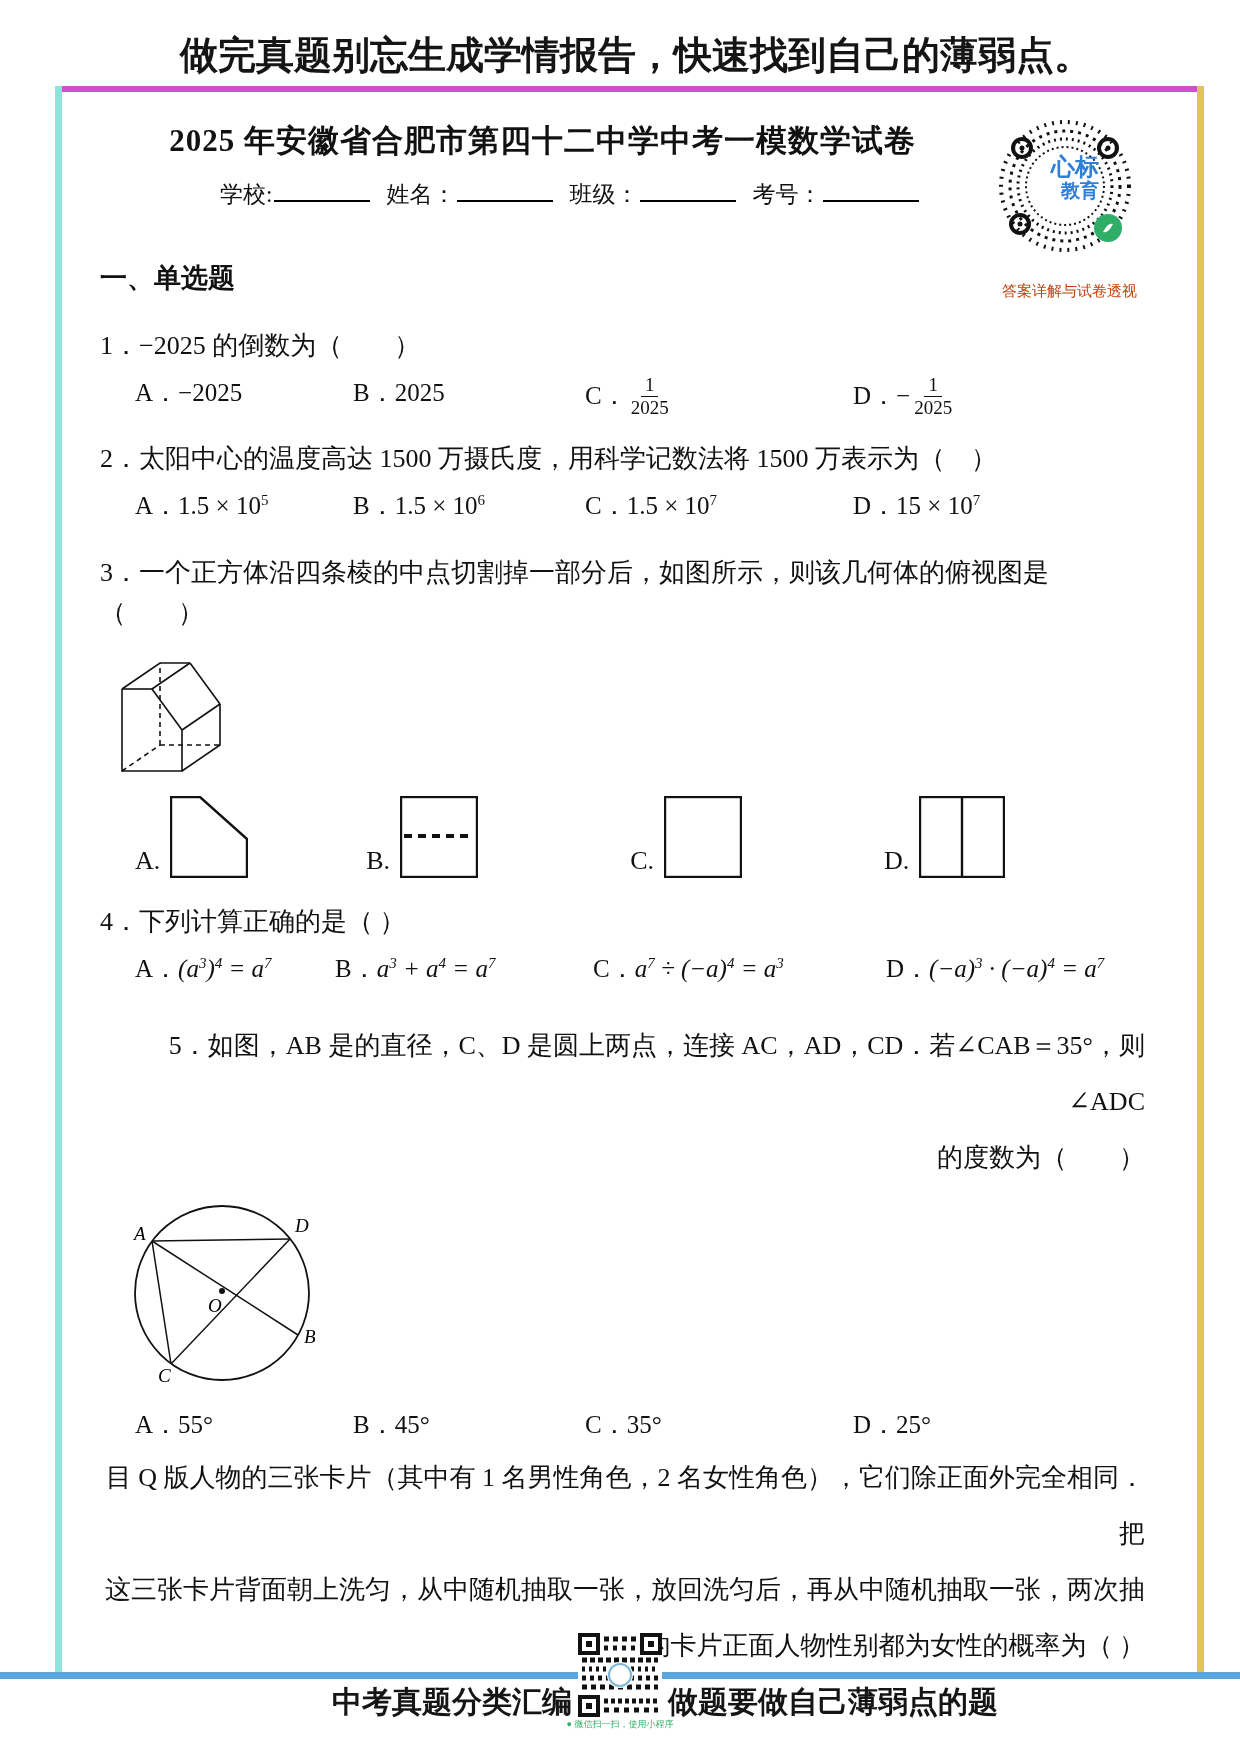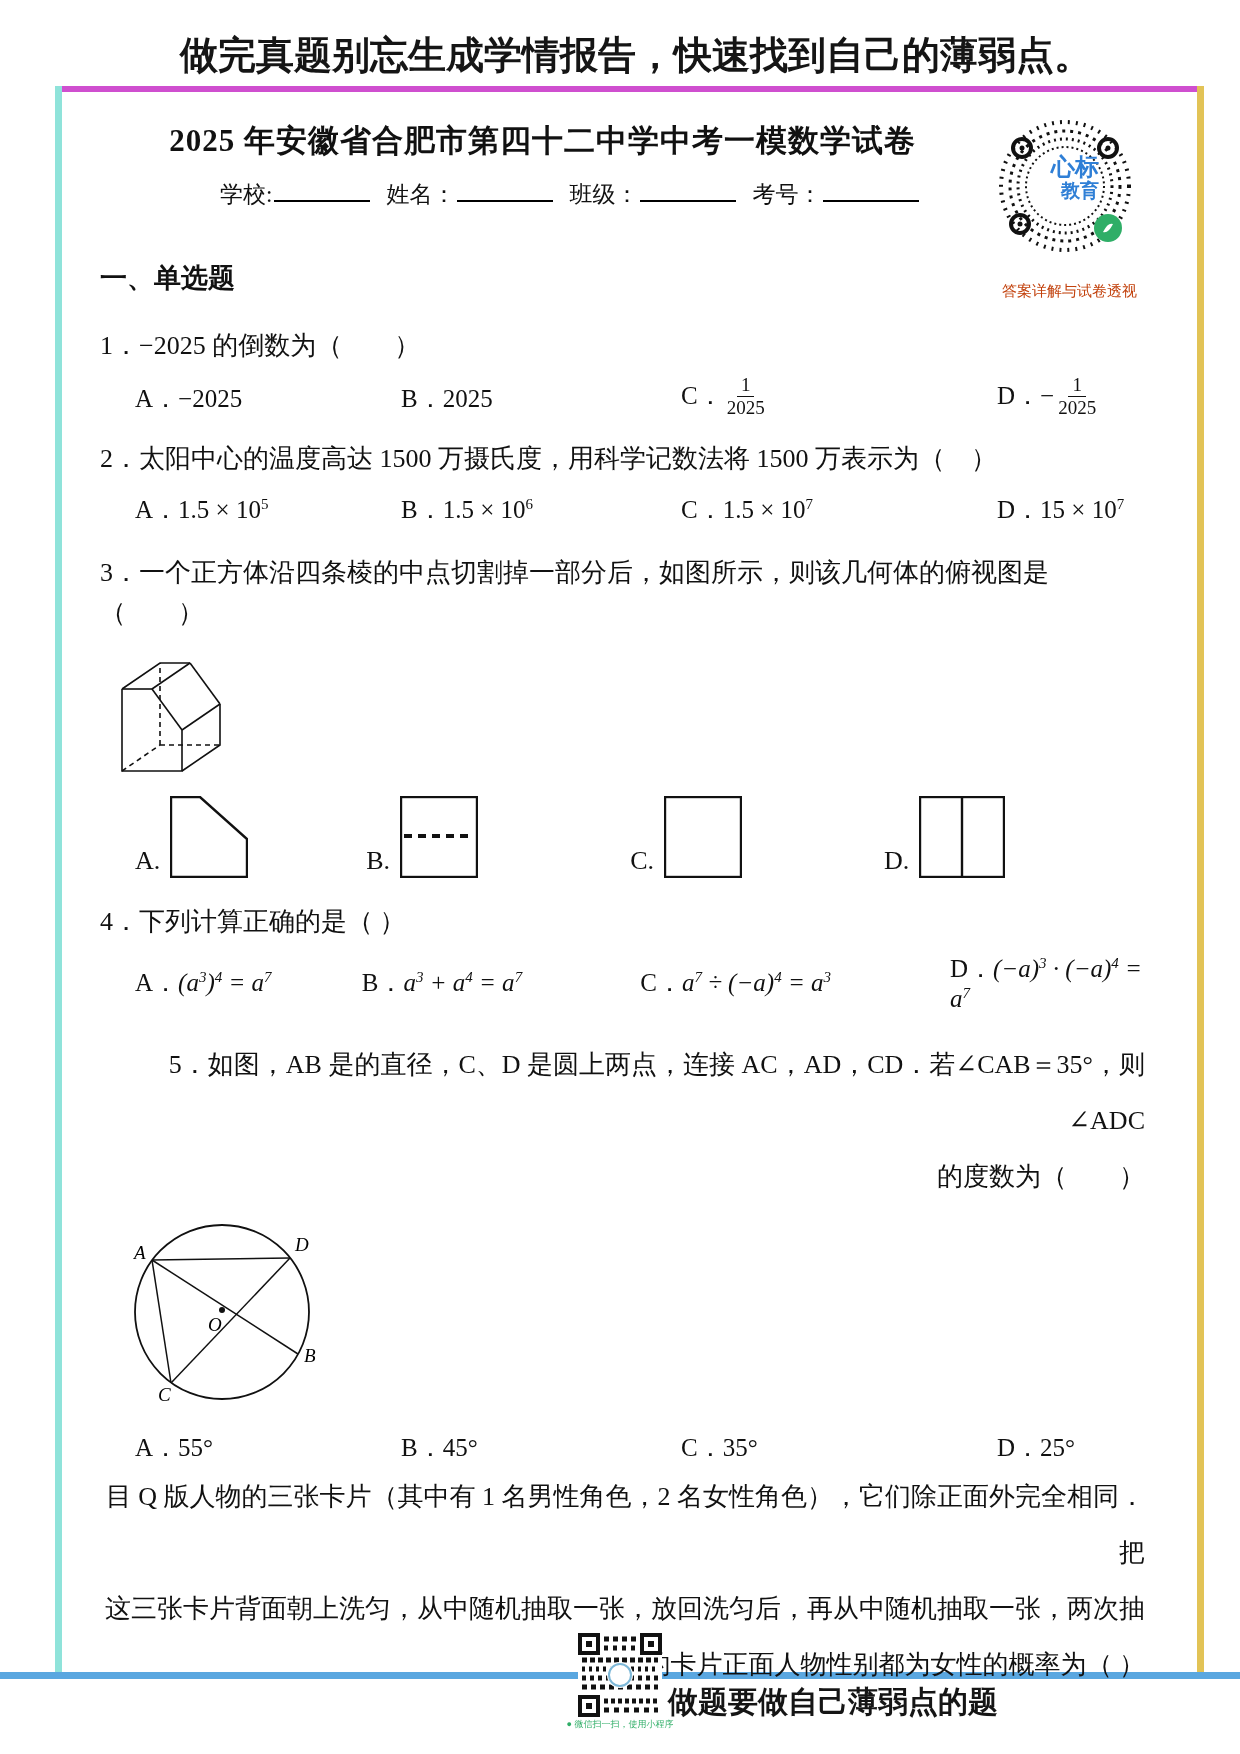--- a/index.html
+++ b/index.html
@@ -31,21 +31,21 @@
   .content{position:absolute;left:100px;top:92px;width:1045px;}
   .title{margin:28px 160px 0 0;text-align:center;font-size:31px;font-weight:bold;letter-spacing:1px;}
   .info{margin:16px 0 0 120px;font-size:23px;}
   .blank{display:inline-block;width:96px;border-bottom:2px solid #000;height:22px;
          margin:0 16px 0 2px;vertical-align:baseline;}
   .section{margin-top:50px;font-size:27px;font-weight:bold;}
   .stem{font-size:26px;line-height:40px;}
   .stem.cont{line-height:56px;text-align:right;}
   .mt30{margin-top:30px}.mt24{margin-top:24px}.mt22{margin-top:22px}.mt20{margin-top:20px}
   .mt18{margin-top:18px}.mt16{margin-top:16px}.mt12{margin-top:12px}.mt8{margin-top:8px}
-  .optrow{display:flex;align-items:center;padding-left:35px;font-size:25px;margin-top:10px;min-height:42px;gap:48px;}
+  .optrow{display:flex;align-items:flex-start;padding-left:35px;font-size:25px;margin-top:10px;min-height:42px;}
   .optrow .c1{width:218px}.optrow .c2{width:232px}.optrow .c3{width:268px}
   .optrow.q4 .c1{width:200px}.optrow.q4 .c2{width:258px}.optrow.q4 .c3{width:293px}
   .frac{display:inline-flex;flex-direction:column;align-items:center;vertical-align:middle;
         font-size:19px;line-height:1.15;margin:0 2px;transform:translateY(-2px);}
   .frac .fn{border-bottom:1.6px solid #111;padding:0 4px;}
   .frac .fd{padding:0 2px;}
   sup.e{font-size:15px;vertical-align:super;line-height:0;}
   .mi{font-style:italic;}
   .figrow{display:flex;align-items:flex-end;margin-top:6px;}
   .figlabel{font-size:26px;margin:0 10px 2px 0;}
@@ -204,20 +204,21 @@
     <div class="stem cont">这三张卡片背面朝上洗匀，从中随机抽取一张，放回洗匀后，再从中随机抽取一张，两次抽</div>
     <div class="stem cont">取的卡片正面人物性别都为女性的概率为（  ）</div>
     
 
     
     
     
 
   </div>
 
+  <div class="foot-left">中考真题分类汇编</div>
   <div class="foot-right">做题要做自己薄弱点的题</div>
   <div class="qr-foot">
     <svg width="84" height="84" viewBox="0 0 84 84">
       <rect x="0" y="0" width="84" height="84" fill="#fff"></rect>
       <rect x="2" y="2" width="18" height="18" fill="none" stroke="#111" stroke-width="4"></rect>
       <rect x="8" y="8" width="6" height="6" fill="#111"></rect>
       <rect x="64" y="2" width="18" height="18" fill="none" stroke="#111" stroke-width="4"></rect>
       <rect x="70" y="8" width="6" height="6" fill="#111"></rect>
       <rect x="2" y="64" width="18" height="18" fill="none" stroke="#111" stroke-width="4"></rect>
       <rect x="8" y="70" width="6" height="6" fill="#111"></rect>

